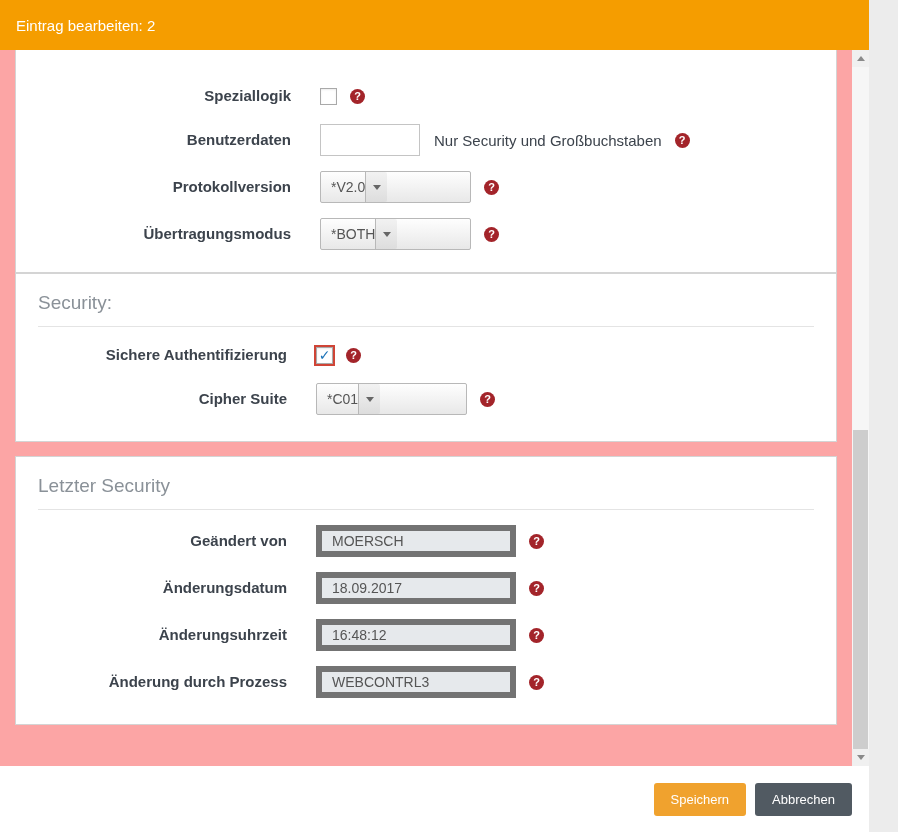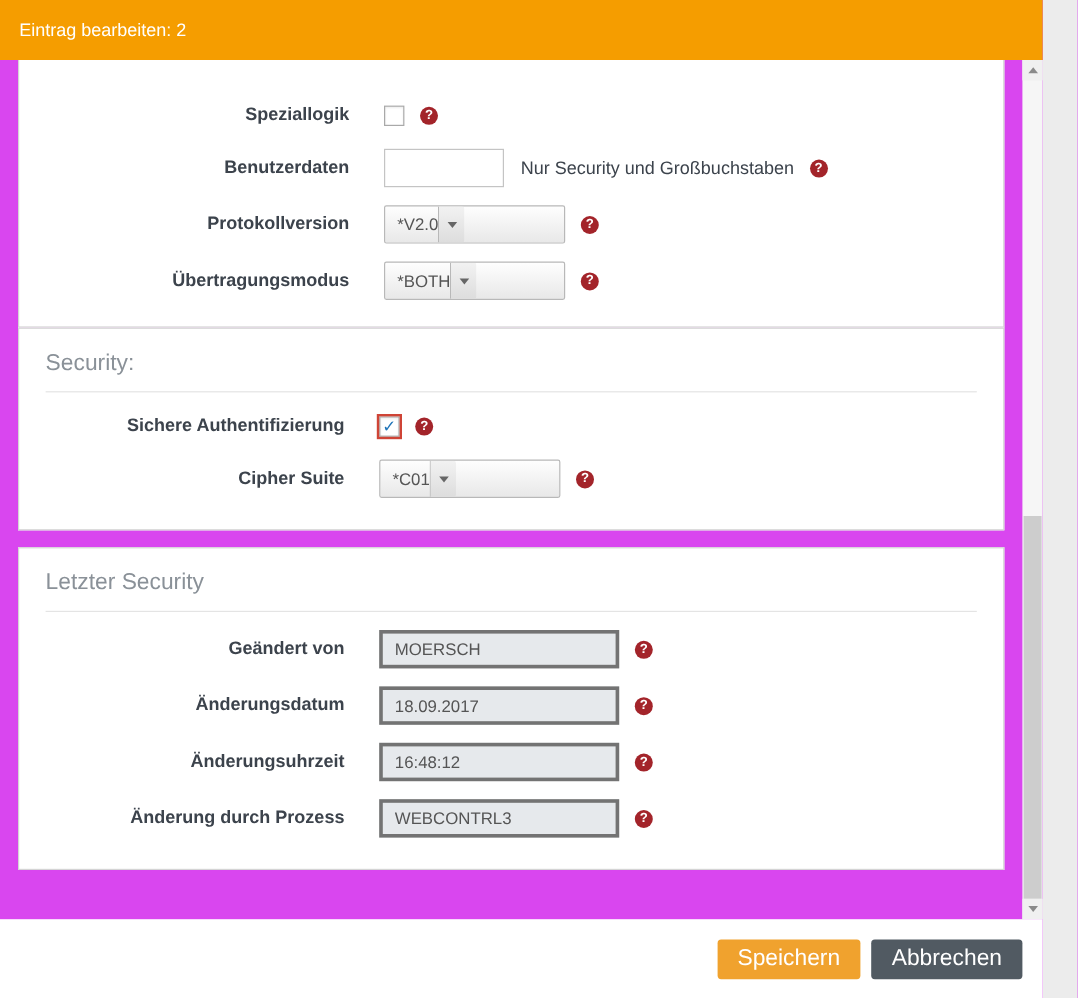--- a/index.html
+++ b/index.html
@@ -1,19 +1,19 @@
 <!DOCTYPE html>
 <html><head>
 <meta charset="utf-8">
 <style>
   * { margin:0; padding:0; box-sizing:border-box; }
   html,body { width:898px; height:832px; }
   body { font-family:"Liberation Sans","DejaVu Sans",sans-serif; background:#ececec; }
 
-  .app { position:relative; width:869px; height:832px; overflow:hidden; background:#d946ef; }
+  .app { position:relative; width:869px; height:832px; overflow:hidden; background:#fca5a5; }
 
   
   .dialog-header {
     position:absolute; top:0; left:0; right:0; height:50px;
     background:#F59D00; color:#fff; display:flex; align-items:center;
     padding:0 16px; font-size:15px; z-index:5;
   }
 
   
   .content { position:absolute; top:50px; left:0; right:17px; bottom:66px; overflow:hidden; }
@@ -59,38 +59,38 @@
   }
   .select .sel-text { padding-left:10px; }
   .sel-arrow-box {
     width:22px; height:100%; border-left:1px solid #b8b8b8;
     background:linear-gradient(#f2f2f2,#dddddd); display:flex; align-items:center;
     justify-content:center; border-radius:0 2px 2px 0;
   }
   .tri-down { width:0; height:0; border:4px solid transparent; border-top:5px solid #666; margin-top:5px; }
 
   .ro-input {
-    width:200px; height:32px; background:#e6e9ec; border:3px solid #737373;
+    width:200px; height:32px; background:#e6e9ec; border:6px solid #737373;
     color:#555; font-size:14px; padding:0 10px; font-family:inherit;
   }
 
   
   .scrollbar { position:absolute; top:50px; right:0; width:17px; bottom:66px; background:#f6f6f6; }
   .sb-btn { position:absolute; left:0; width:17px; height:17px; background:#f0f0f0; display:flex; align-items:center; justify-content:center; cursor:pointer; }
   .sb-up { top:0; } .sb-down { bottom:0; }
   .tri-up-sm { width:0; height:0; border:4px solid transparent; border-bottom:5px solid #8a8a8a; margin-bottom:4px; }
   .tri-down-sm { width:0; height:0; border:4px solid transparent; border-top:5px solid #8a8a8a; margin-top:4px; }
   .sb-thumb { position:absolute; left:1px; right:1px; top:380px; bottom:17px; background:#cdcdcd; cursor:grab; }
 
   
   .footer {
     position:absolute; bottom:0; left:0; right:0; height:66px; background:#fff;
     display:flex; align-items:center; justify-content:flex-end; padding-right:17px; gap:9px;
   }
-  .btn { height:33px; padding:0 17px; font-size:19px; color:#fff; border:none; border-radius:3px; cursor:pointer; font-family:inherit; }
+  .btn { height:33px; padding:0 17px; font-size:13px; color:#fff; border:none; border-radius:3px; cursor:pointer; font-family:inherit; }
   .btn-save { background:#F0A22E; }
   .btn-cancel { background:#515A62; }
 </style>
 </head>
 <body>
 
 <div class="app">
 
   <div class="dialog-header">
     <span>Eintrag bearbeiten: 2</span>

